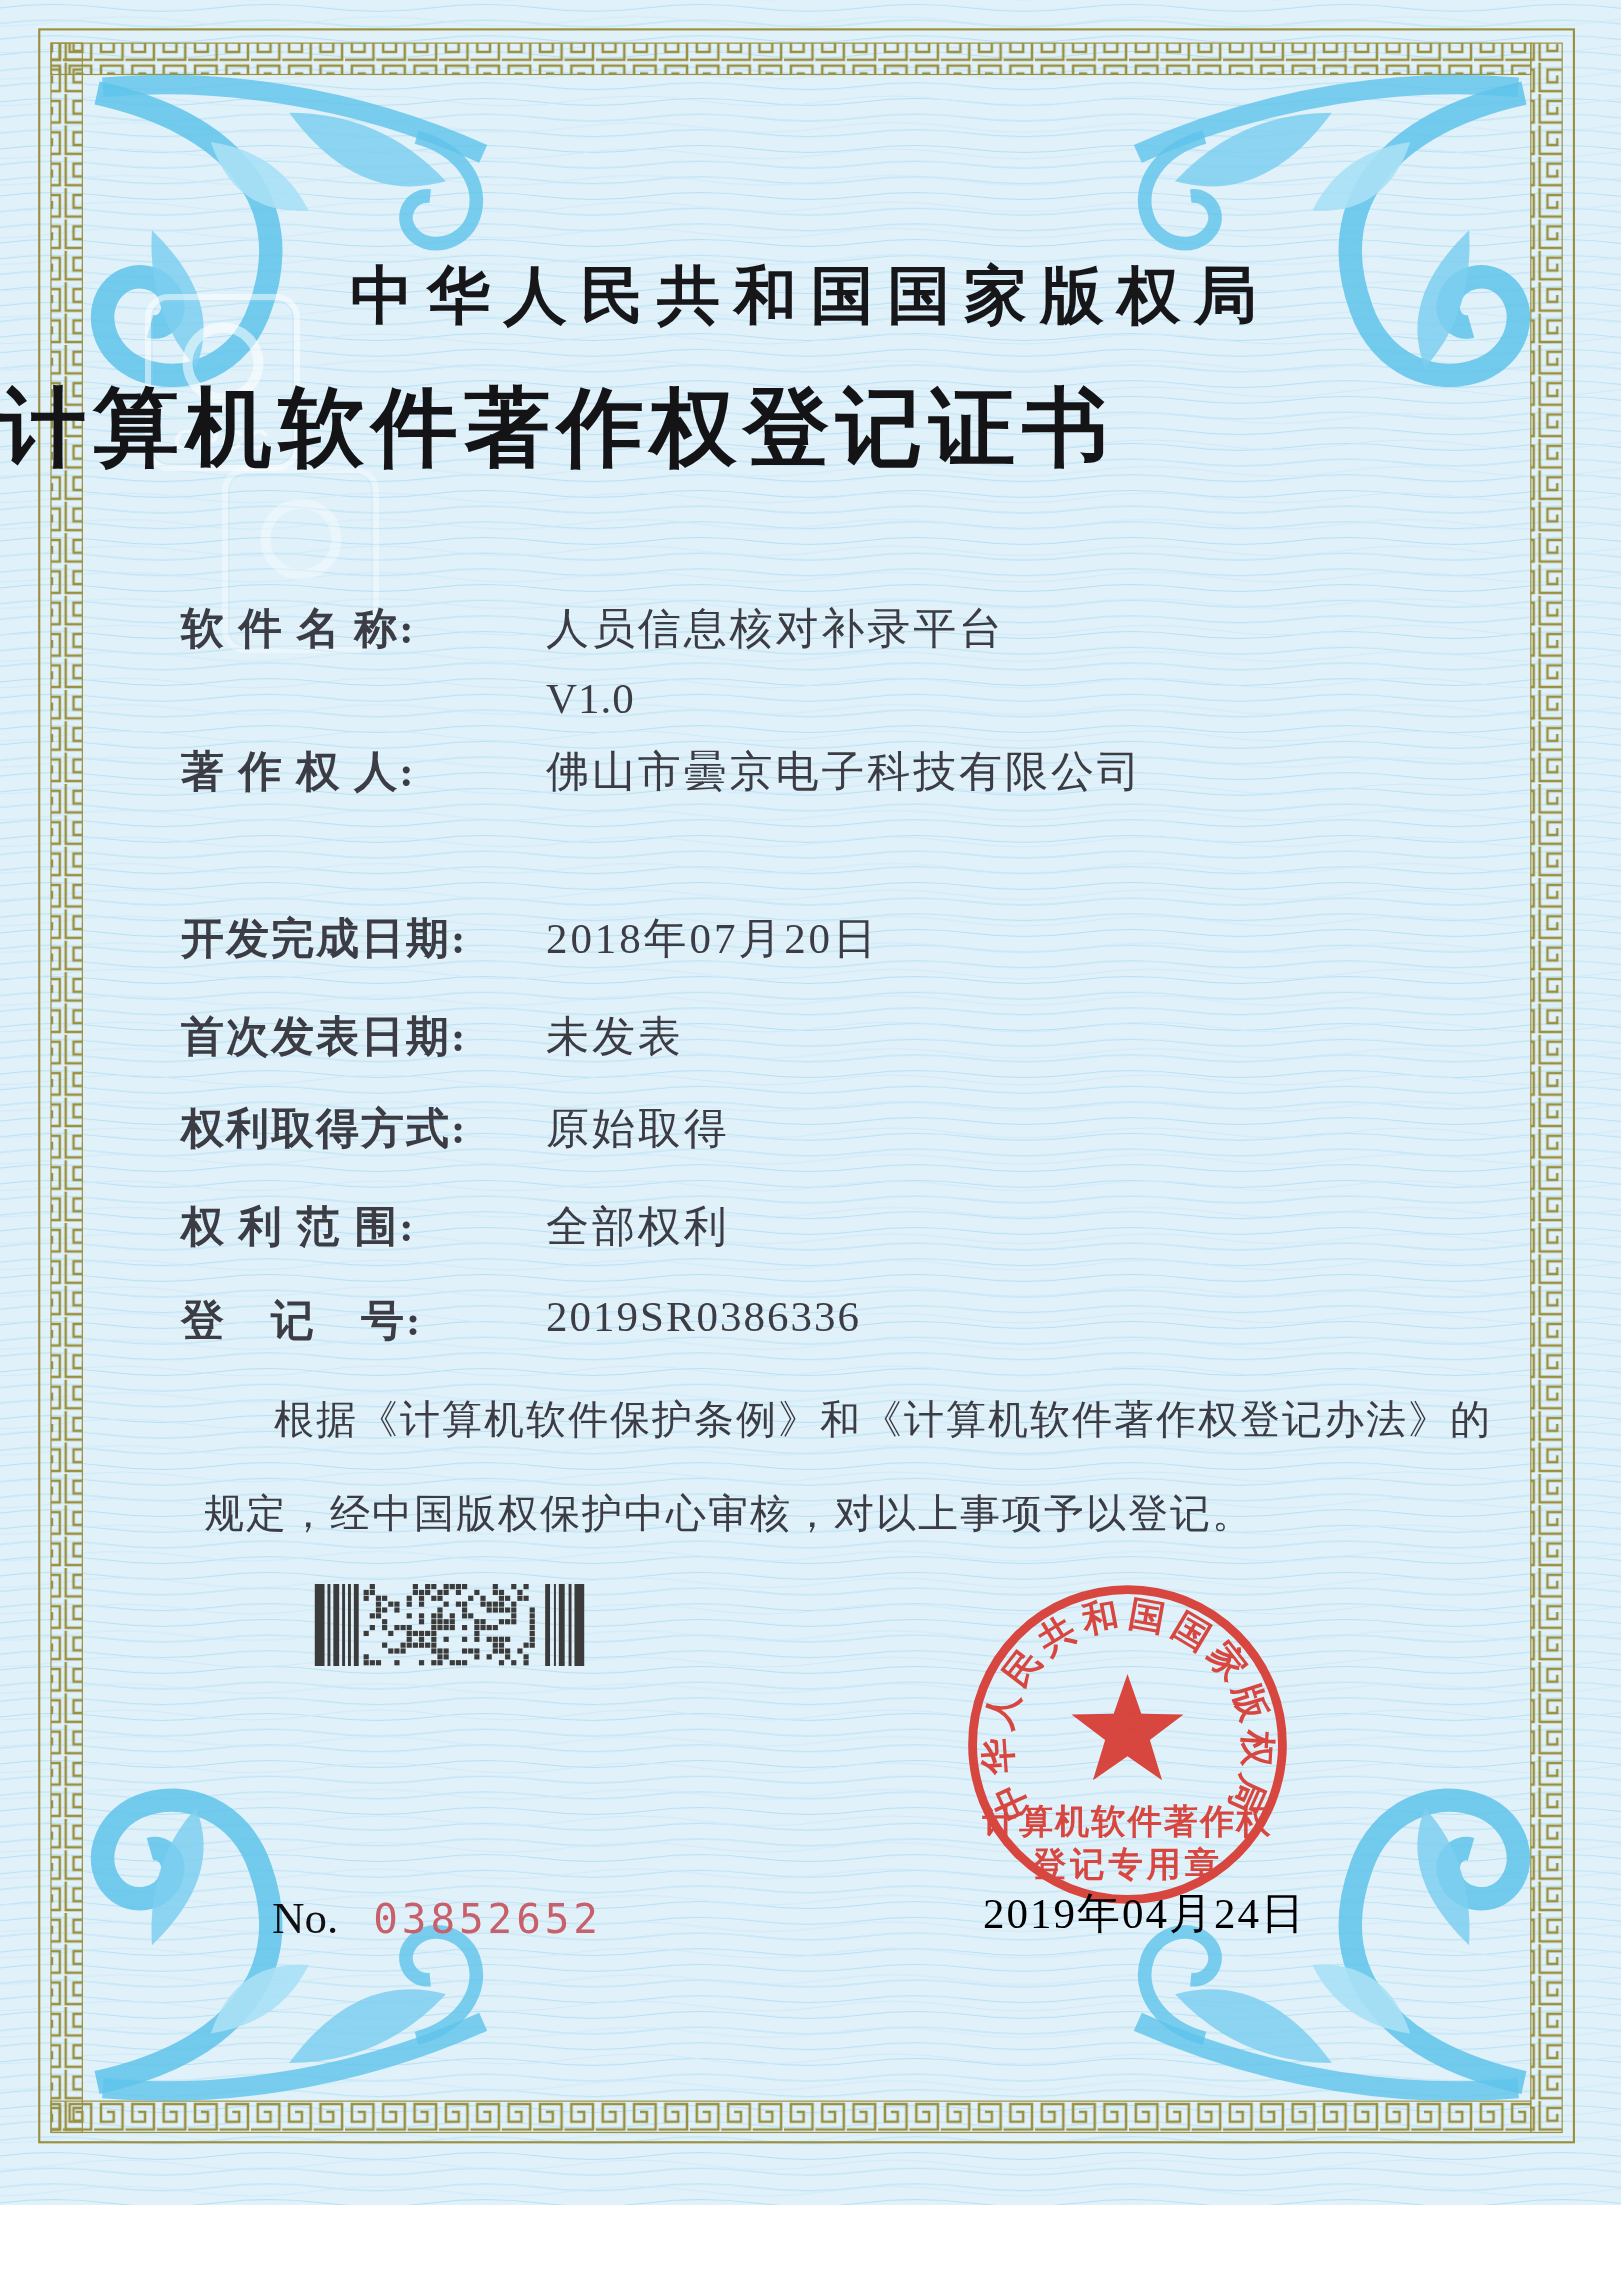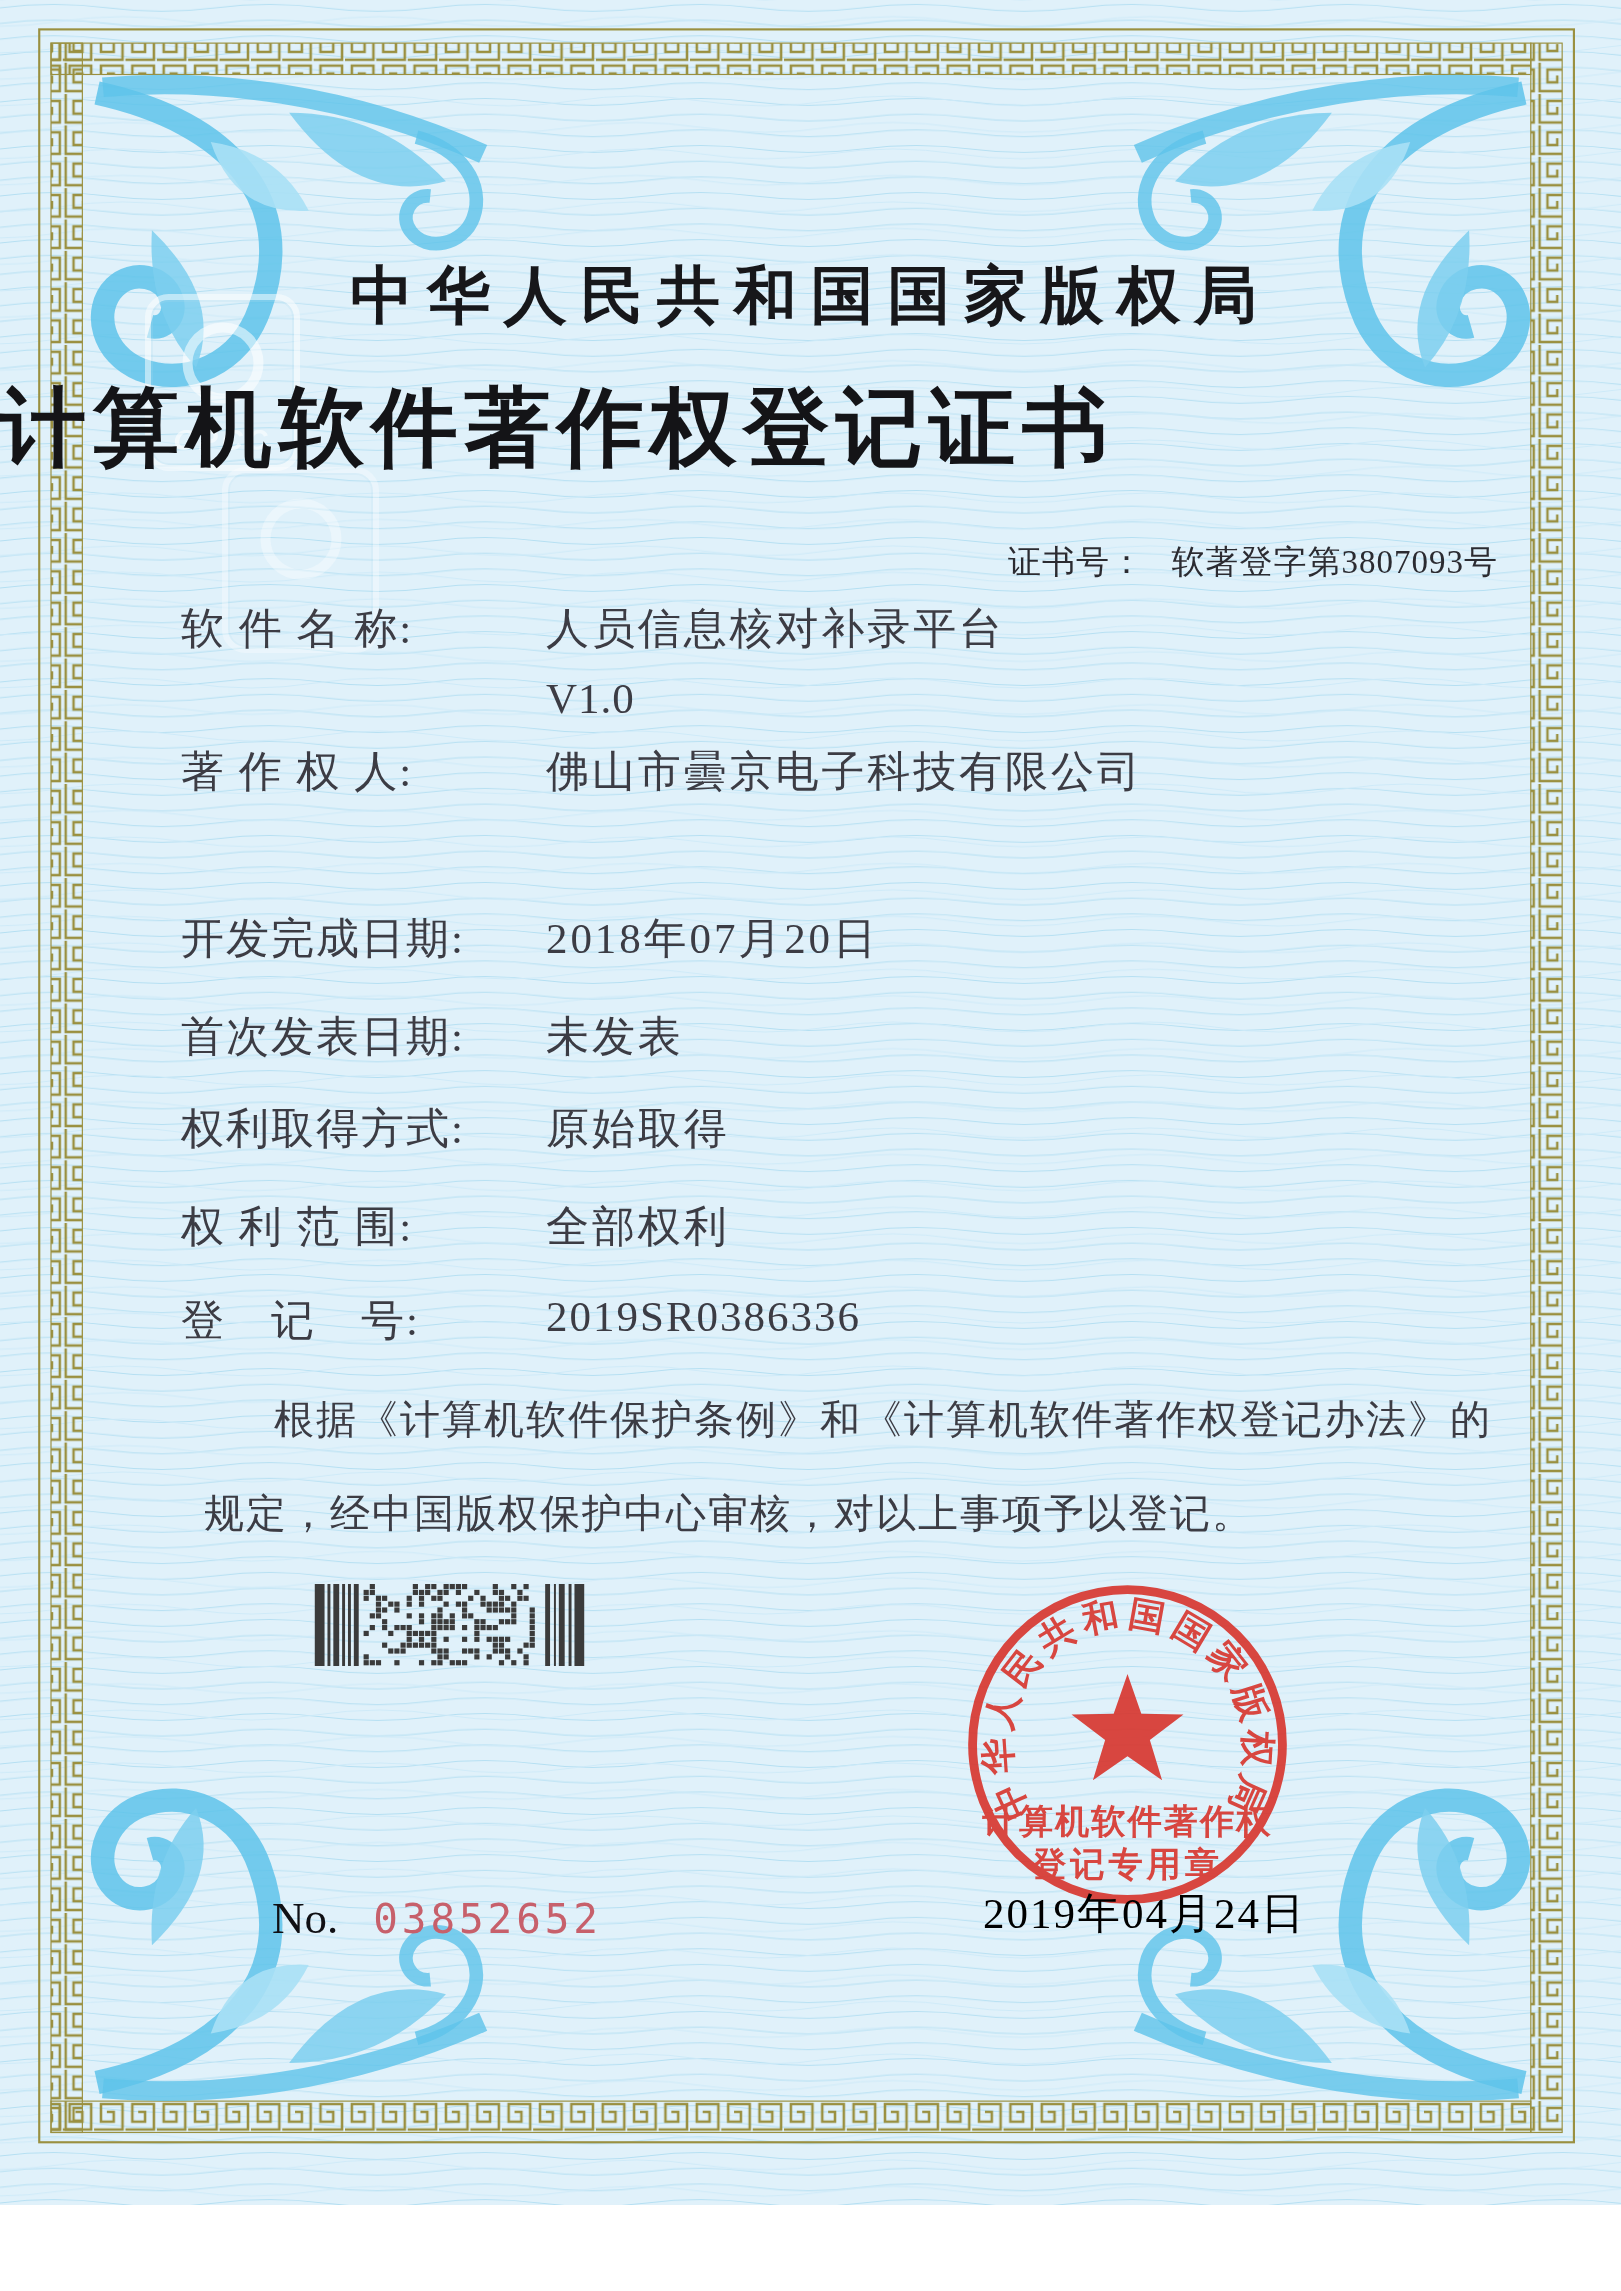--- a/index.html
+++ b/index.html
@@ -15,21 +15,21 @@
   .emblem .cpcc{position:absolute;left:0;right:0;bottom:7.8px;text-align:center;color:rgba(255,255,255,.95);
           font-family:"Liberation Sans","DejaVu Sans",sans-serif;font-weight:bold;font-size:29px;letter-spacing:3.9px;font-style:italic;}
   
   .t{position:absolute;white-space:nowrap;color:#3f3f47;}
   .authority{left:0;width:1621px;text-align:center;top:253px;font-size:63px;font-weight:bold;
              letter-spacing:13.7px;color:#17171a;}
   .doctitle{left:0;width:1454px;text-align:left;top:370px;font-size:86px;font-weight:bold;
              letter-spacing:6.9px;color:#141417;}
   .certno{left:1008px;top:540px;font-size:33px;color:#2b2b31;letter-spacing:1px;}
   .row{position:absolute;left:181px;display:flex;align-items:flex-start;font-size:43px;}
-  .row .lbl{display:inline-block;width:365px;color:#3c3c44;letter-spacing:2px;}
+  .row .lbl{display:inline-block;width:365px;color:#3c3c44;letter-spacing:2px;font-weight:bold;}
   .row .val{display:inline-block;color:#3c3c44;letter-spacing:2.9px;}
   .para{position:absolute;font-size:40px;color:#3c3c44;letter-spacing:2px;white-space:nowrap;}
   .serial{position:absolute;left:272px;top:1892px;display:flex;align-items:baseline;gap:35px;justify-content:space-between;}
   .serial .no{font-size:45px;color:#101014;}
   .serial .num{font-family:"DejaVu Sans Mono","Liberation Mono",monospace;font-size:41px;
                color:#c7606b;letter-spacing:3.9px;}
   .sealdate{position:absolute;left:983px;top:1885px;font-size:43px;color:#000000;letter-spacing:2px;}
   .barcode{position:absolute;left:314px;top:1584px;width:271px;height:82px;}
 </style>
 </head>
@@ -85,21 +85,20 @@
     <div class="emblem" style="left:145px;top:294px;width:143px;height:165px;opacity:.6">
       <div class="ring"></div>
       <div class="cpcc">CPCC</div>
     </div>
     <div class="emblem" style="left:222px;top:467px;width:145px;height:174px;opacity:.38">
       <div class="ring"></div>
     </div>
 
     <div class="t authority">中华人民共和国国家版权局</div>
     <div class="t doctitle">计算机软件著作权登记证书</div>
-    <div class="t certno"><span>证书号：</span><span style="display:inline-block;width:27.4px"></span><span>软著登字第3807093号</span></div>
 
     <div class="row" style="top:600px">
       <span class="lbl">软 件 名 称:</span>
       <span class="val">人员信息核对补录平台</span>
     </div>
     <div class="row" style="top:674px">
       <span class="lbl"></span>
       <span class="val" style="letter-spacing:1px">V1.0</span>
     </div>
     <div class="row" style="top:743px">

